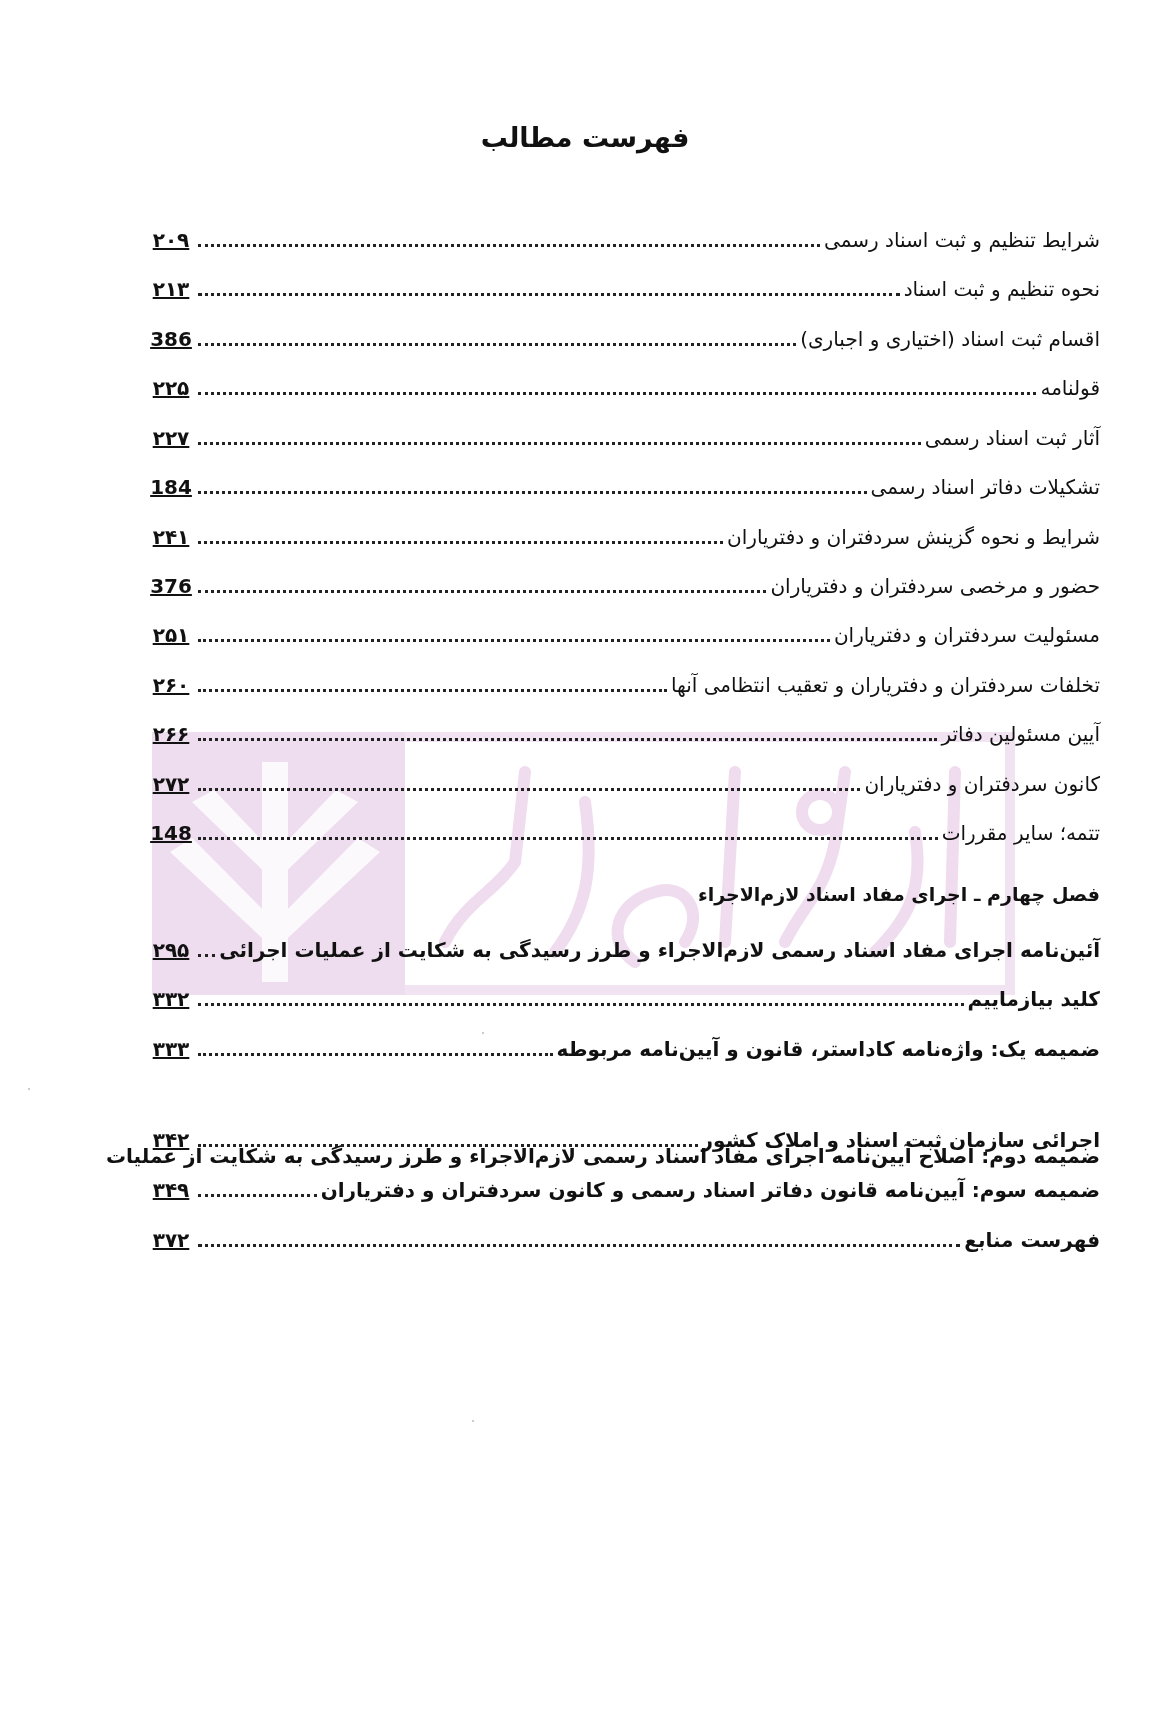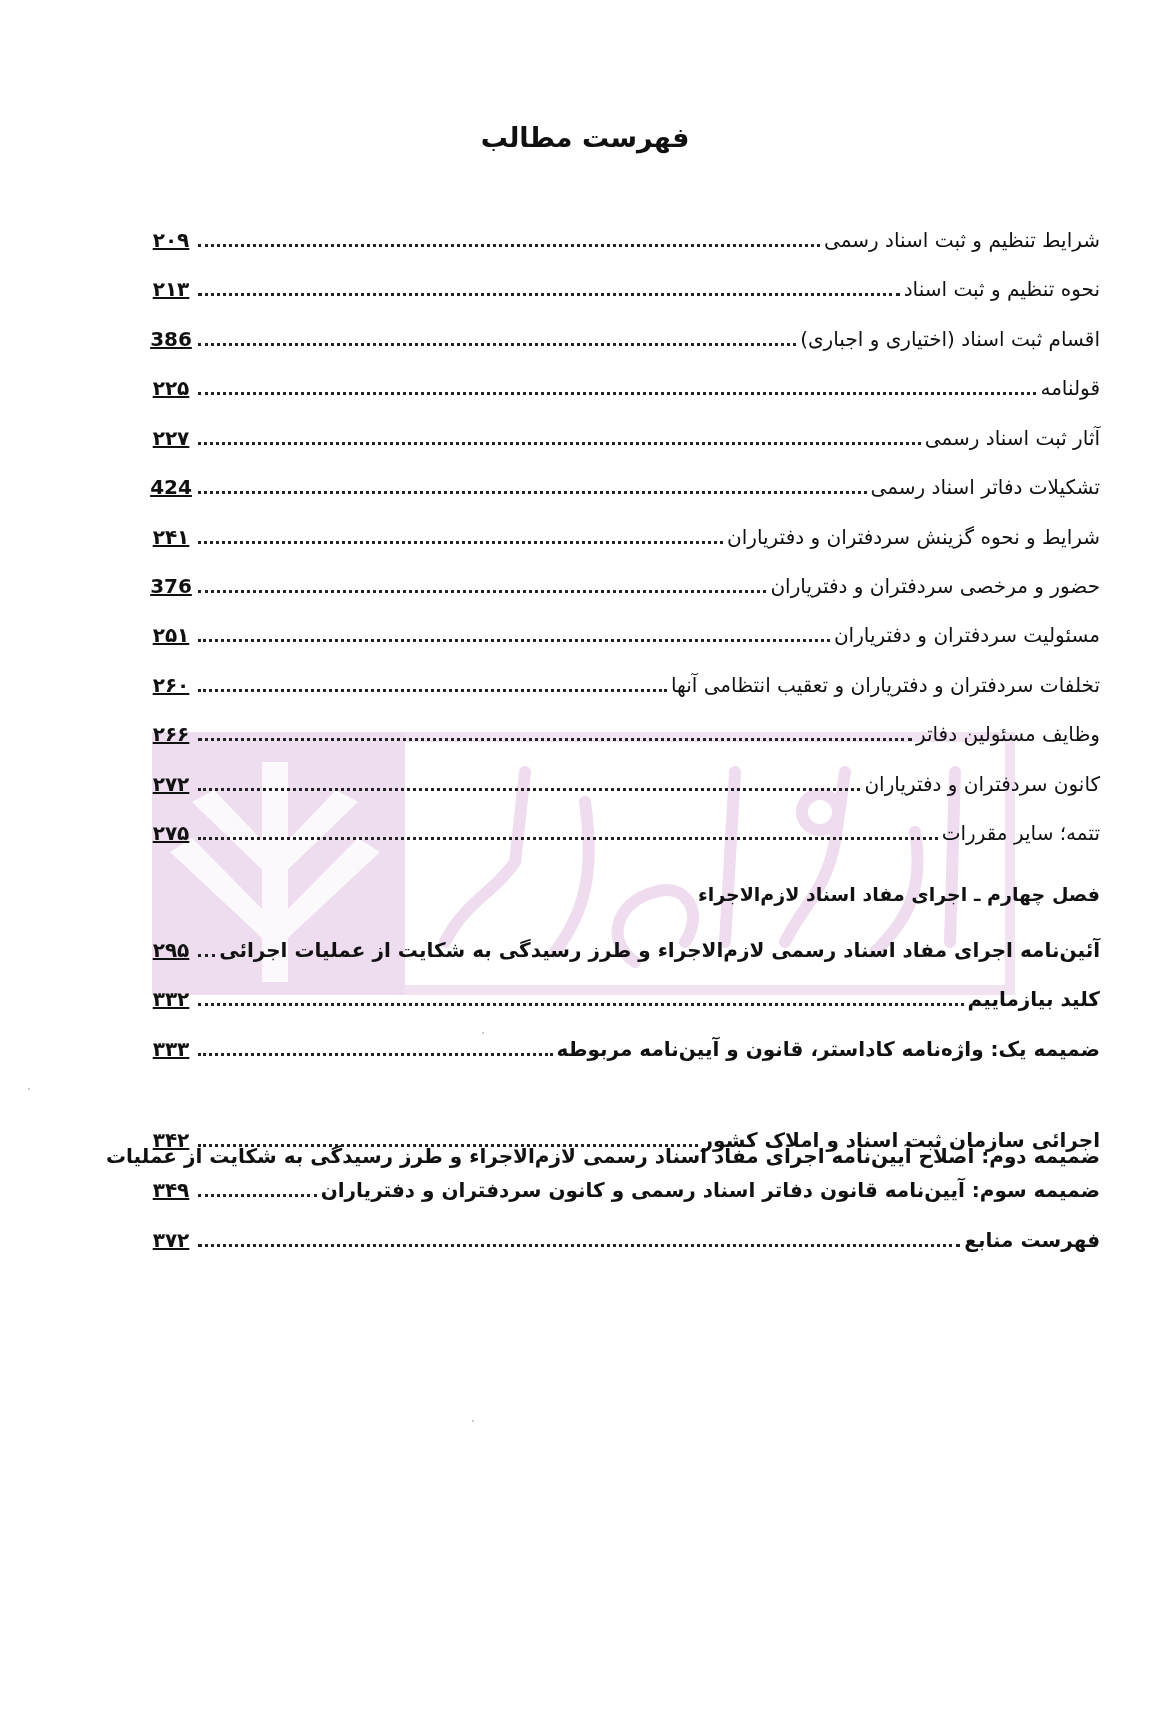--- a/index.html
+++ b/index.html
@@ -176,21 +176,21 @@
     <span class="toc-page">۲۲۵</span>
   </div>
   <div class="toc-row" style="top:416px">
     <span class="toc-text">آثار ثبت اسناد رسمی</span>
     <span class="toc-dots"></span>
     <span class="toc-page">۲۲۷</span>
   </div>
   <div class="toc-row" style="top:465px">
     <span class="toc-text">تشکیلات دفاتر اسناد رسمی</span>
     <span class="toc-dots"></span>
-    <span class="toc-page">424</span>
+    <span class="toc-page">184</span>
   </div>
   <div class="toc-row" style="top:515px">
     <span class="toc-text">شرایط و نحوه گزینش سردفتران و دفتریاران</span>
     <span class="toc-dots"></span>
     <span class="toc-page">۲۴۱</span>
   </div>
   <div class="toc-row" style="top:564px">
     <span class="toc-text">حضور و مرخصی سردفتران و دفتریاران</span>
     <span class="toc-dots"></span>
     <span class="toc-page">376</span>
@@ -199,33 +199,33 @@
     <span class="toc-text">مسئولیت سردفتران و دفتریاران</span>
     <span class="toc-dots"></span>
     <span class="toc-page">۲۵۱</span>
   </div>
   <div class="toc-row" style="top:663px">
     <span class="toc-text">تخلفات سردفتران و دفتریاران و تعقیب انتظامی آنها</span>
     <span class="toc-dots"></span>
     <span class="toc-page">۲۶۰</span>
   </div>
   <div class="toc-row" style="top:712px">
-    <span class="toc-text">وظایف مسئولین دفاتر</span>
+    <span class="toc-text">آیین مسئولین دفاتر</span>
     <span class="toc-dots"></span>
     <span class="toc-page">۲۶۶</span>
   </div>
   <div class="toc-row" style="top:762px">
     <span class="toc-text">کانون سردفتران و دفتریاران</span>
     <span class="toc-dots"></span>
     <span class="toc-page">۲۷۲</span>
   </div>
   <div class="toc-row" style="top:811px">
     <span class="toc-text">تتمه؛ سایر مقررات</span>
     <span class="toc-dots"></span>
-    <span class="toc-page">۲۷۵</span>
+    <span class="toc-page">148</span>
   </div>
 
   <div class="section-heading" style="top:883px">فصل چهارم ـ اجرای مفاد اسناد لازم‌الاجراء</div>
 
   <div class="toc-row bold" style="top:928px">
     <span class="toc-text">آئین‌نامه اجرای مفاد اسناد رسمی لازم‌الاجراء و طرز رسیدگی به شکایت از عملیات اجرائی</span>
     <span class="toc-dots"></span>
     <span class="toc-page">۲۹۵</span>
   </div>
   <div class="toc-row bold" style="top:977px">

